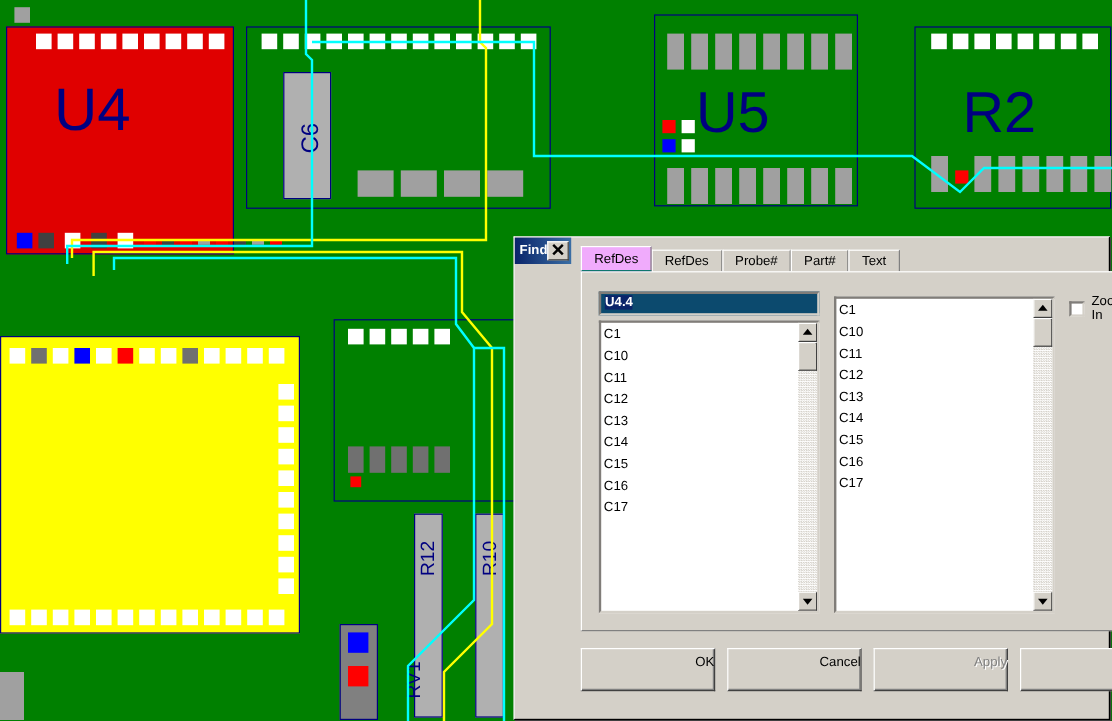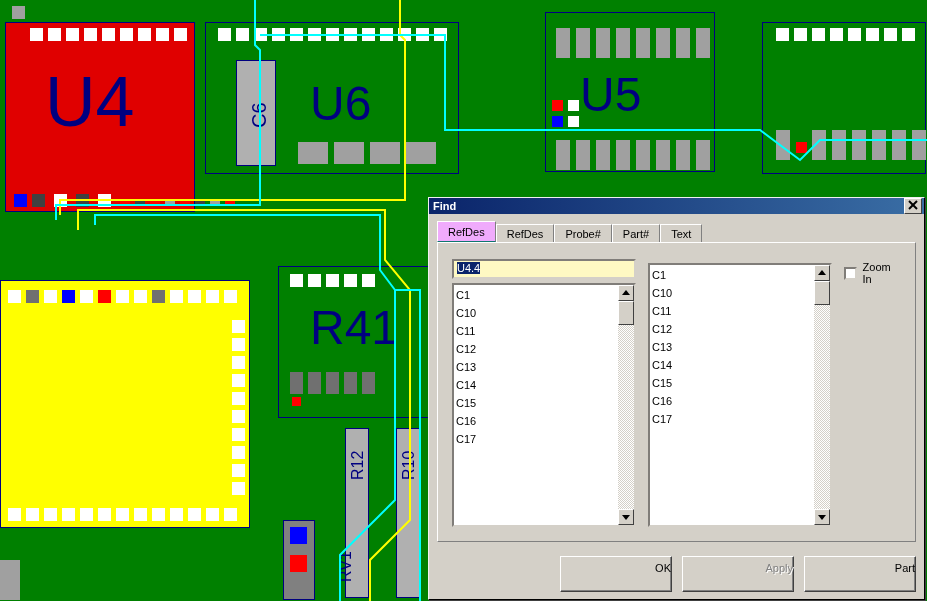--- a/index.html
+++ b/index.html
@@ -60,21 +60,20 @@
     top: 197px;
     width: 497px;
     height: 403px;
     background: #d4d0c8;
     border: 1px solid #000;
     box-shadow: 1px 1px 0 #404040;
     border-top-color: #f0f0f0;
     border-left-color: #f0f0f0;
     box-sizing: border-box;
     display: flex;
-    flex-direction: column;
     font-family: "Tahoma", "MS Sans Serif", sans-serif;
     font-size: 11px;
   }
   .titlebar {
     height: 22px;
     background: linear-gradient(to right, #0a246a, #3a6ea5);
     color: #fff;
     font-weight: bold;
     display: flex;
     align-items: center;
@@ -147,21 +146,22 @@
     height: 20px;
     border: 2px inset #d4d0c8;
     background: #fff;
     font-family: "MS Sans Serif", Tahoma, sans-serif;
     font-size: 11px;
     padding: 1px 3px;
     box-sizing: border-box;
     outline: none;
   }
   .textbox.sel {
-    background: #fef9c3;
+    background: #0c4a6e;
+    font-weight: bold;
   }
   .textbox .seltext {
     background: #0a246a;
     color: #fff;
   }
   .listbox {
     margin-top: 4px;
     flex: 1;
     border: 2px inset #d4d0c8;
     background: #fff;
@@ -249,37 +249,36 @@
     color: #808080;
     text-shadow: 1px 1px 0 #fff;
   }
 </style>
 </head>
 <body>
 
 <div class="pcb">
 
   <div class="comp red" style="left:5px; top:22px; width:190px; height:190px;"></div>
-  <div class="comp-label" style="left:45px; top:62px; font-size:70px;">U4</div>
+  <div class="comp-label" style="left:45px; top:62px; font-size:50px;">U4</div>
 
   <div class="comp green" style="left:205px; top:22px; width:254px; height:152px;"></div>
-  <div class="comp-label" style="left:310px; top:76px; font-size:48px;">U6</div>
 
   <div class="comp gray" style="left:236px; top:60px; width:40px; height:106px;"></div>
   <div class="comp-label" style="left:248px; top:128px; font-size:20px; transform:rotate(-90deg); transform-origin:left top;">C6</div>
 
   <div class="comp green" style="left:545px; top:12px; width:170px; height:160px;"></div>
   <div class="comp-label" style="left:580px; top:67px; font-size:48px;">U5</div>
 
   <div class="comp green" style="left:762px; top:22px; width:164px; height:152px;"></div>
+  <div class="comp-label" style="left:802px; top:67px; font-size:48px;">R2</div>
 
   <div class="comp yellow" style="left:0px; top:280px; width:250px; height:248px;"></div>
 
   <div class="comp green" style="left:278px; top:266px; width:255px; height:152px; overflow:hidden;"></div>
-  <div class="comp-label" style="left:310px; top:300px; font-size:48px;">R41</div>
 
   <div class="comp gray" style="left:345px; top:428px; width:24px; height:170px;"></div>
   <div class="comp-label" style="left:349px; top:480px; font-size:16px; transform:rotate(-90deg); transform-origin:left top;">R12</div>
   <div class="comp gray" style="left:396px; top:428px; width:24px; height:170px;"></div>
   <div class="comp-label" style="left:400px; top:480px; font-size:16px; transform:rotate(-90deg); transform-origin:left top;">R10</div>
 
   <div class="comp darkgray" style="left:283px; top:520px; width:32px; height:80px;"></div>
   <div class="pad blue" style="left:290px; top:527px; width:17px; height:17px;"></div>
   <div class="pad red" style="left:290px; top:555px; width:17px; height:17px;"></div>
   <div class="comp-label" style="left:337px; top:582px; font-size:16px; transform:rotate(-90deg); transform-origin:left top;">RV1</div>
@@ -516,17 +515,18 @@
       <div style="flex:1;">
         <div class="checkbox-row">
           <div class="checkbox"></div>
           <span>Zoom In</span>
         </div>
       </div>
     </div>
 
     <div class="buttons">
       <div class="btn95">OK</div>
+      <div class="btn95">Cancel</div>
       <div class="btn95 disabled">Apply</div>
       <div class="btn95">Part</div>
     </div>
   </div>
 </div>
 
 </body></html>

